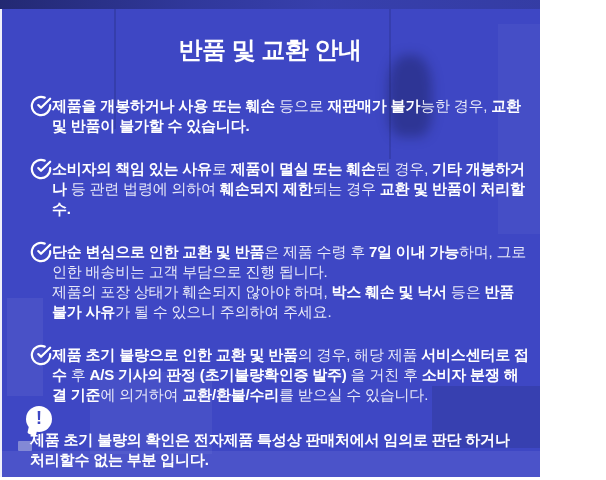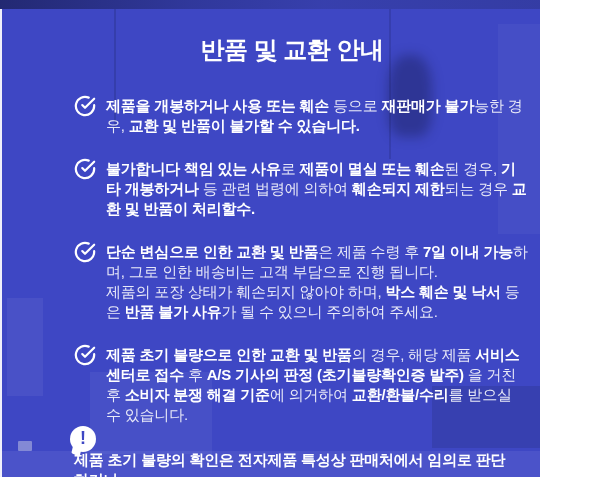--- a/index.html
+++ b/index.html
@@ -1,25 +1,24 @@
 <!DOCTYPE html>
 <html lang="ko"><head>
 <meta charset="utf-8">
 <style>
   html, body { margin: 0; padding: 0; background: #ffffff; }
   body { width: 606px; height: 480px; font-family: "Liberation Sans", sans-serif; }
 
   .canvas {
     position: relative;
-    width: 496px;
+    width: 540px;
     height: 480px;
     background: #3e47c4;
     overflow: hidden;
     color: #ffffff;
-    padding-left: 44px;
   }
 
   
   .bg-shape { position: absolute; pointer-events: none; }
   .ph-top {
     top: 0; left: 0; right: 0; height: 9px;
     background: linear-gradient(90deg, rgba(12,16,48,.55) 0%, rgba(12,16,48,.28) 35%, rgba(30,36,90,.22) 60%, rgba(30,36,90,.30) 100%);
   }
   .ph-left-white { left: 0; top: 9px; bottom: 3px; width: 2px; background: rgba(255,255,255,.92); }
   .ph-bottom-white { left: 0; right: 0; bottom: 0; height: 3px; background: #ffffff; }
@@ -44,21 +43,21 @@
     margin: 0;
     padding-top: 34px;
     text-align: center;
     font-size: 24px;
     font-weight: 800;
     letter-spacing: -0.5px;
     color: #ffffff;
   }
 
   .bullets { position: relative; padding: 30px 10px 0 30px; }
-  .bullet { display: flex; align-items: flex-start; gap: 10px; margin-bottom: 23px; }
+  .bullet { display: flex; align-items: flex-start; gap: 0; margin-bottom: 23px; }
   .bullet:last-child { margin-bottom: 0; justify-content: center; }
   .check { width: 22px; height: 22px; flex: 0 0 auto; margin-top: -1px; }
   .check svg { width: 22px; height: 22px; display: block; stroke: #ffffff; stroke-width: 2.4; fill: none; stroke-linecap: round; stroke-linejoin: round; }
   .bullet-text {
     margin: 0;
     width: 536px;
     font-size: 15px;
     line-height: 20px;
     letter-spacing: -0.2px;
     white-space: pre-wrap;
@@ -124,21 +123,21 @@
     <p class="bullet-text"><strong>제품을 개봉하거나 사용 또는 훼손</strong><span> 등으로 </span><strong>재판매가 불가</strong><span>능한 경우, </span><strong>교환 및 반품이 불가할 수 있습니다.</strong></p>
   </div>
 
   <div class="bullet">
     <span class="check">
       <svg viewBox="0 0 24 24" aria-hidden="true">
         <path d="M22 11.08V12a10 10 0 1 1-5.93-9.14"></path>
         <polyline points="22 4 12 14.01 9 11.01"></polyline>
       </svg>
     </span>
-    <p class="bullet-text"><strong>불가합니다 책임 있는 사유</strong><span>로 </span><strong>제품이 멸실 또는 훼손</strong><span>된 경우, </span><strong>기타 개봉하거나</strong><span> 등 관련 법령에 의하여 </span><strong>훼손되지 제한</strong><span>되는 경우 </span><strong>교환 및 반품이 처리할수.</strong></p>
+    <p class="bullet-text"><strong>소비자의 책임 있는 사유</strong><span>로 </span><strong>제품이 멸실 또는 훼손</strong><span>된 경우, </span><strong>기타 개봉하거나</strong><span> 등 관련 법령에 의하여 </span><strong>훼손되지 제한</strong><span>되는 경우 </span><strong>교환 및 반품이 처리할수.</strong></p>
   </div>
 
   <div class="bullet">
     <span class="check">
       <svg viewBox="0 0 24 24" aria-hidden="true">
         <path d="M22 11.08V12a10 10 0 1 1-5.93-9.14"></path>
         <polyline points="22 4 12 14.01 9 11.01"></polyline>
       </svg>
     </span>
     <p class="bullet-text"><strong>단순 변심으로 인한 교환 및 반품</strong><span>은 제품 수령 후 </span><strong>7일 이내 가능</strong><span>하며, 그로 인한 배송비는 고객 부담으로 진행 됩니다.

